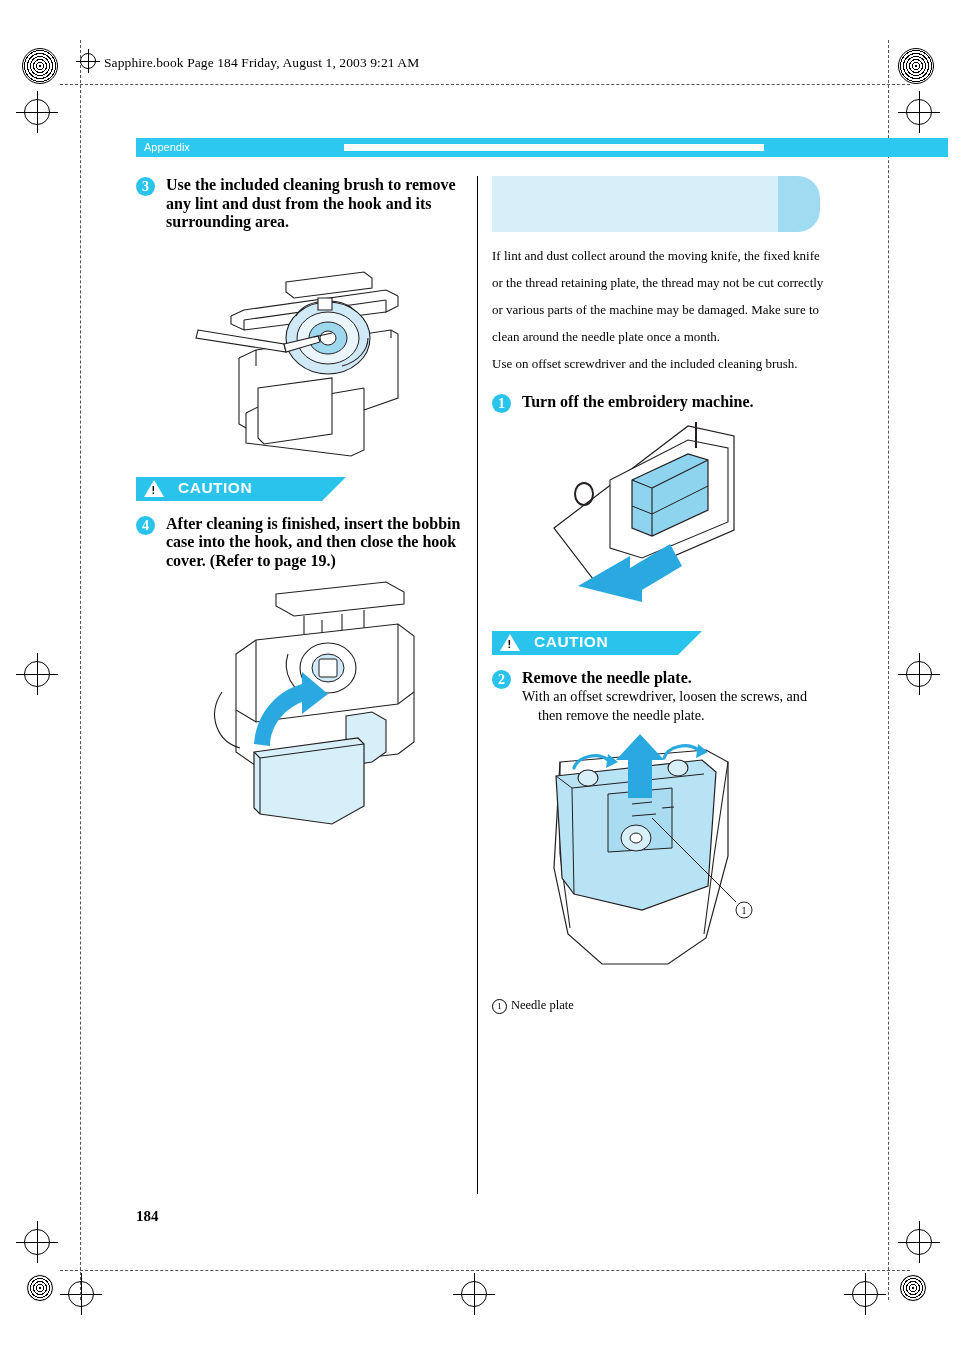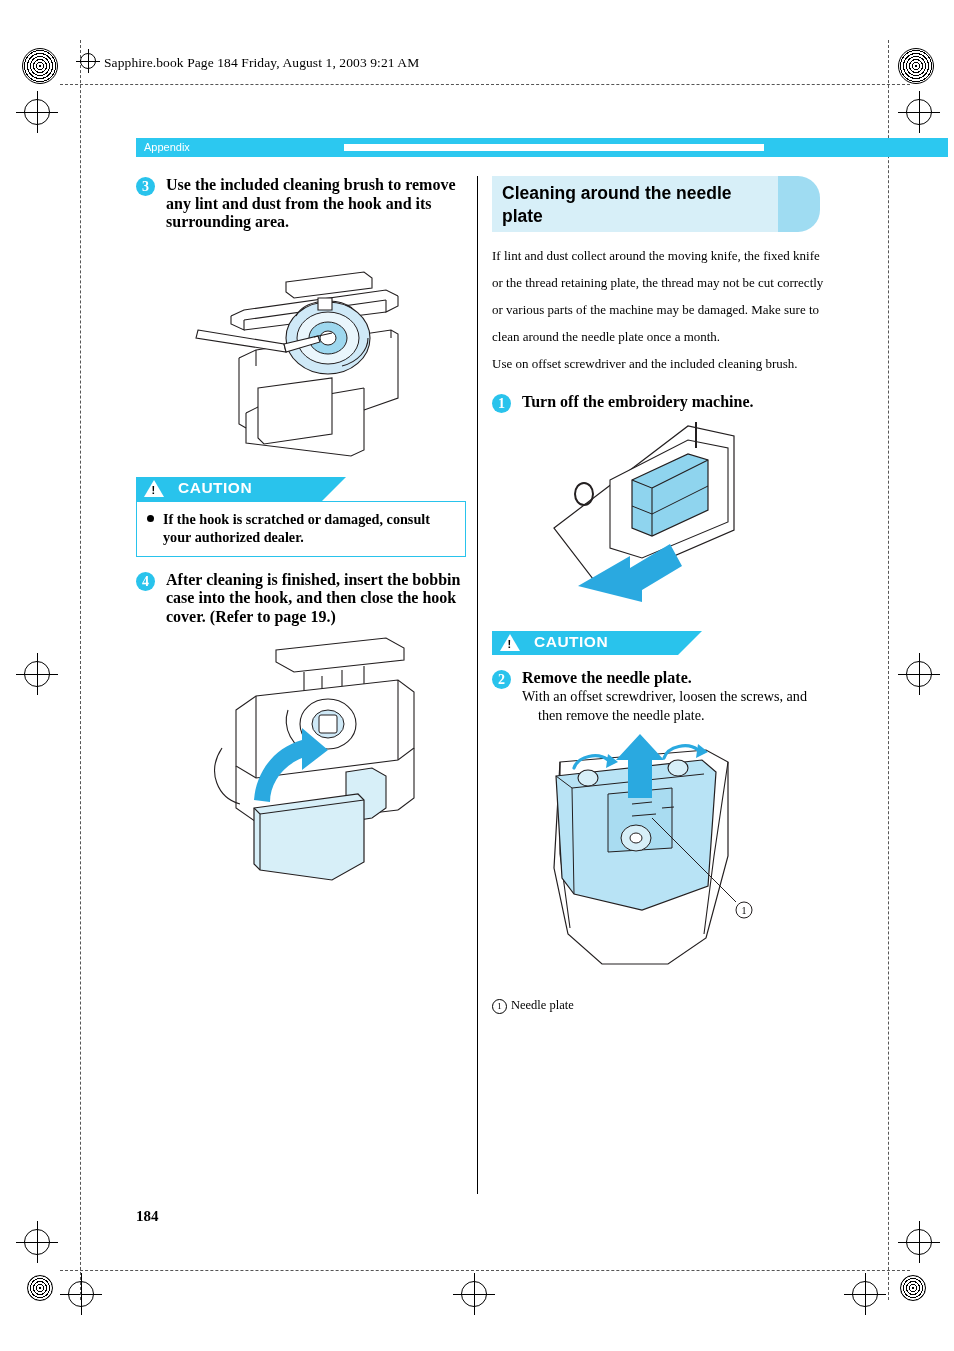--- a/index.html
+++ b/index.html
@@ -403,24 +403,20 @@
     </svg>
   </div>
 
   <div class="caution">
     <div class="banner">
       <div class="bg"></div>
       <div class="nose"></div>
       <div class="tri"></div>
       <div class="label">CAUTION</div>
     </div>
-    <div class="box">
-      <div class="bullet"></div>
-      <div class="ctext">If the hook is scratched or damaged, consult your authorized dealer.</div>
-    </div>
   </div>
 
   <div class="step" style="margin-top:14px;">
     <div class="num">4</div>
     <div class="txt">After cleaning is finished, insert the bobbin case into the hook, and then close the hook cover. (Refer to page 19.)</div>
   </div>
 
   <div class="fig" style="height:260px;">
     <svg width="330" height="260" viewBox="0 0 330 260">
       <g fill="none" stroke="#231f20" stroke-width="1.1">
@@ -464,21 +460,20 @@
     </svg>
   </div>
 
 </div>
 
 <div class="col-right">
 
   <div class="sect">
     <div class="bg"></div>
     <div class="tab"></div>
-    <div class="title">Cleaning around the needle plate</div>
   </div>
 
   <div class="body-text" style="white-space:pre-line;">If lint and dust collect around the moving knife, the fixed knife or the thread retaining plate, the thread may not be cut correctly or various parts of the machine may be damaged. Make sure to clean around the needle plate once a month.
 Use on offset screwdriver and the included cleaning brush.</div>
 
   <div class="step" style="margin-top:16px;">
     <div class="num">1</div>
     <div class="txt">Turn off the embroidery machine.</div>
   </div>
 

